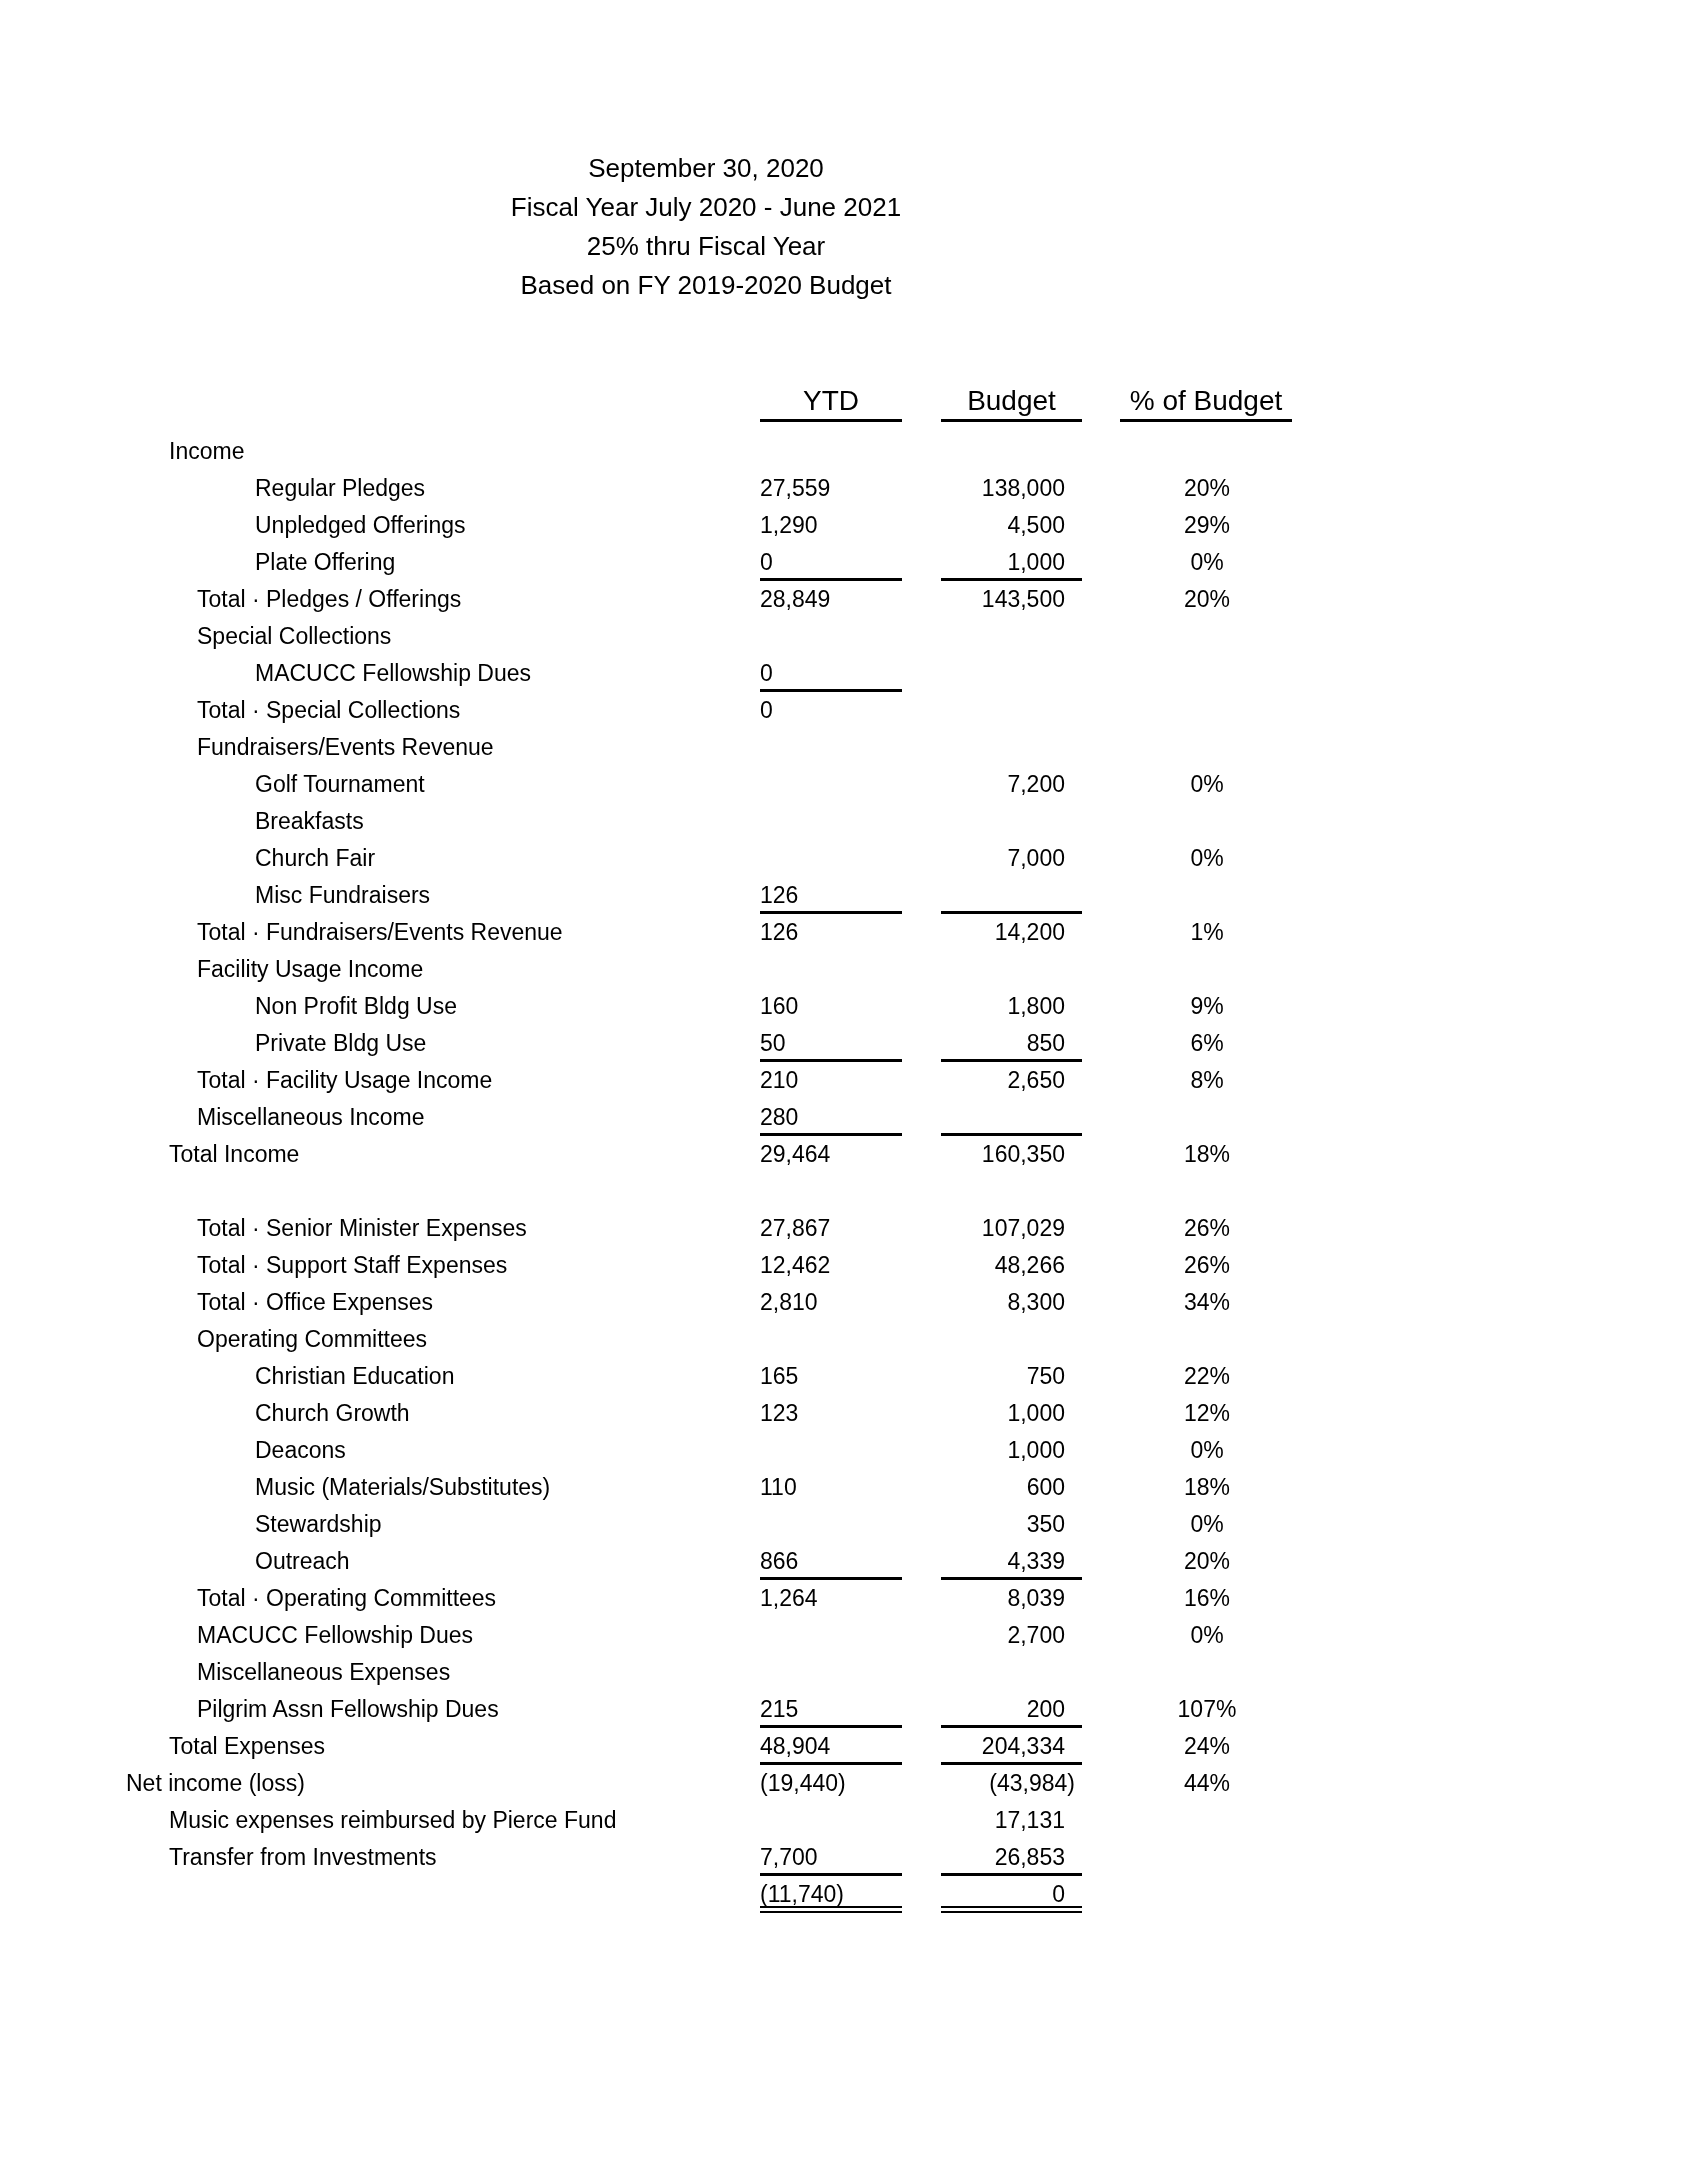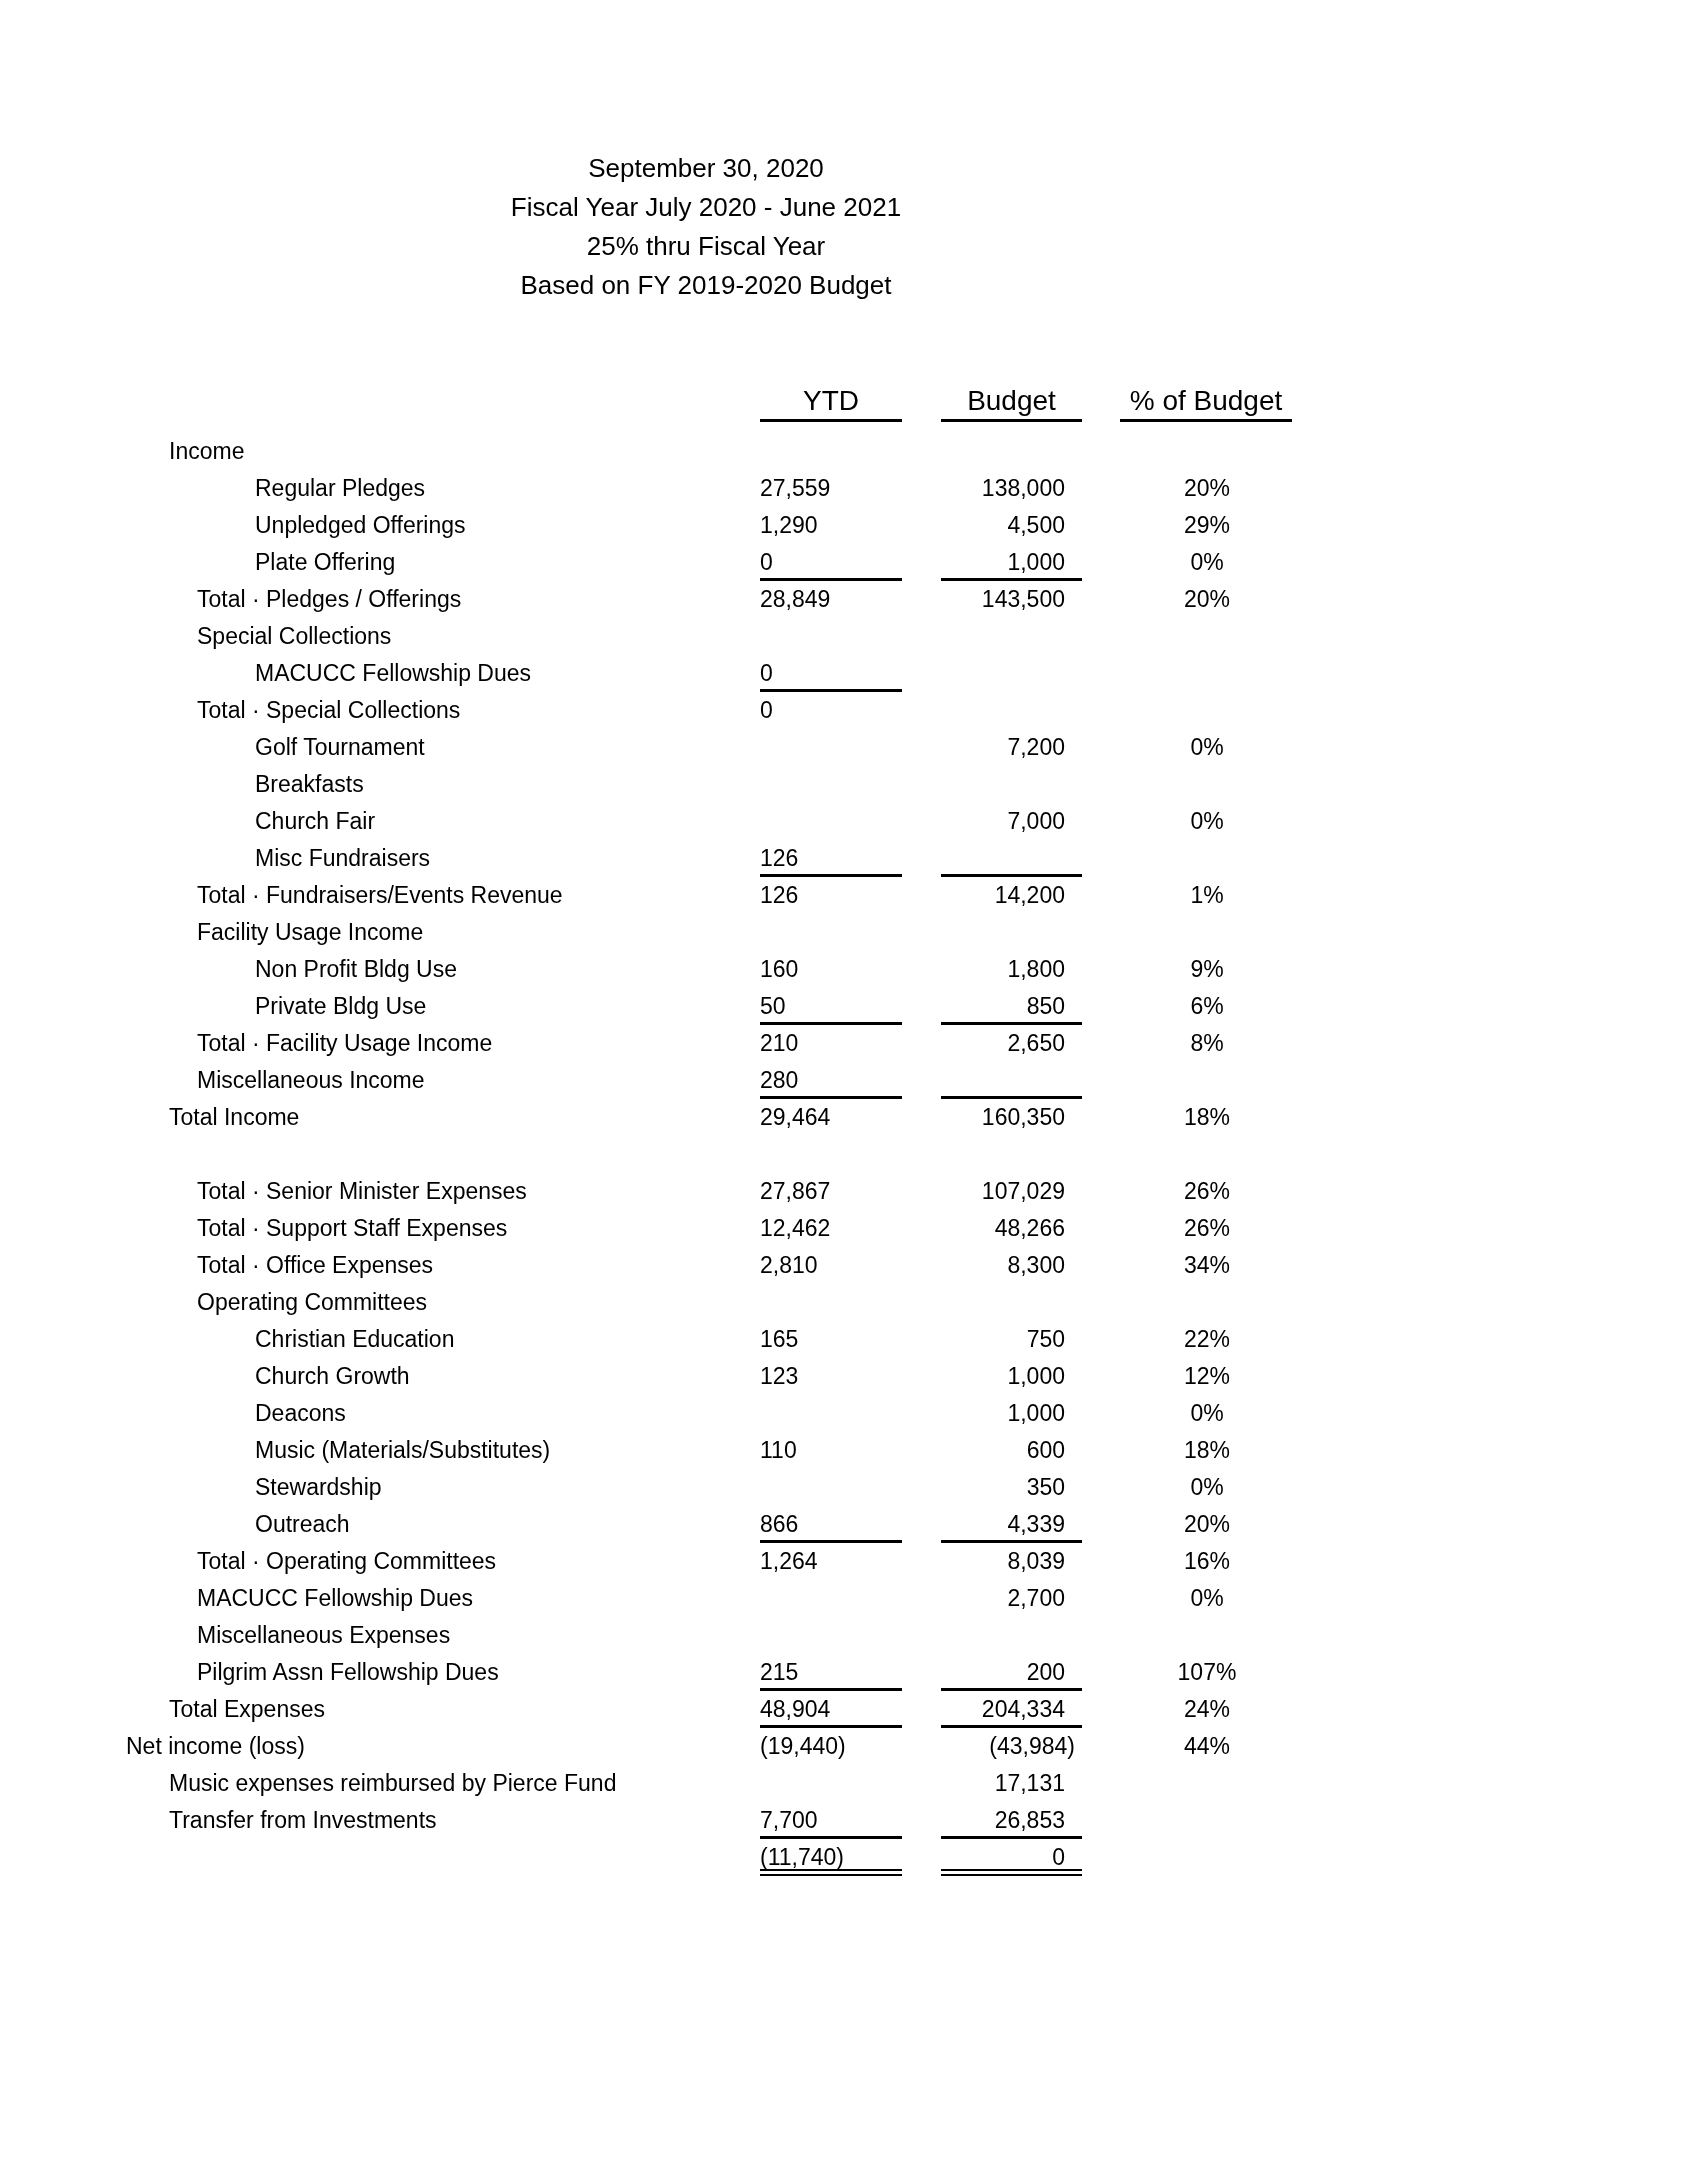--- a/index.html
+++ b/index.html
@@ -82,20 +82,26 @@
       <div class="cell bud"></div>
       <div class="cell pct"></div>
     </div>
   <div class="row">
       <div class="label l2">Total · Special Collections</div>
       <div class="cell ytd">0</div>
       <div class="cell bud"></div>
       <div class="cell pct"></div>
     </div>
   <div class="row">
+      <div class="label l2">Fundraisers/Events Revenue</div>
+      <div class="cell ytd"></div>
+      <div class="cell bud"></div>
+      <div class="cell pct"></div>
+    </div>
+  <div class="row">
       <div class="label l3">Golf Tournament</div>
       <div class="cell ytd"></div>
       <div class="cell bud">7,200</div>
       <div class="cell pct">0%</div>
     </div>
   <div class="row">
       <div class="label l3">Breakfasts</div>
       <div class="cell ytd"></div>
       <div class="cell bud"></div>
       <div class="cell pct"></div>

